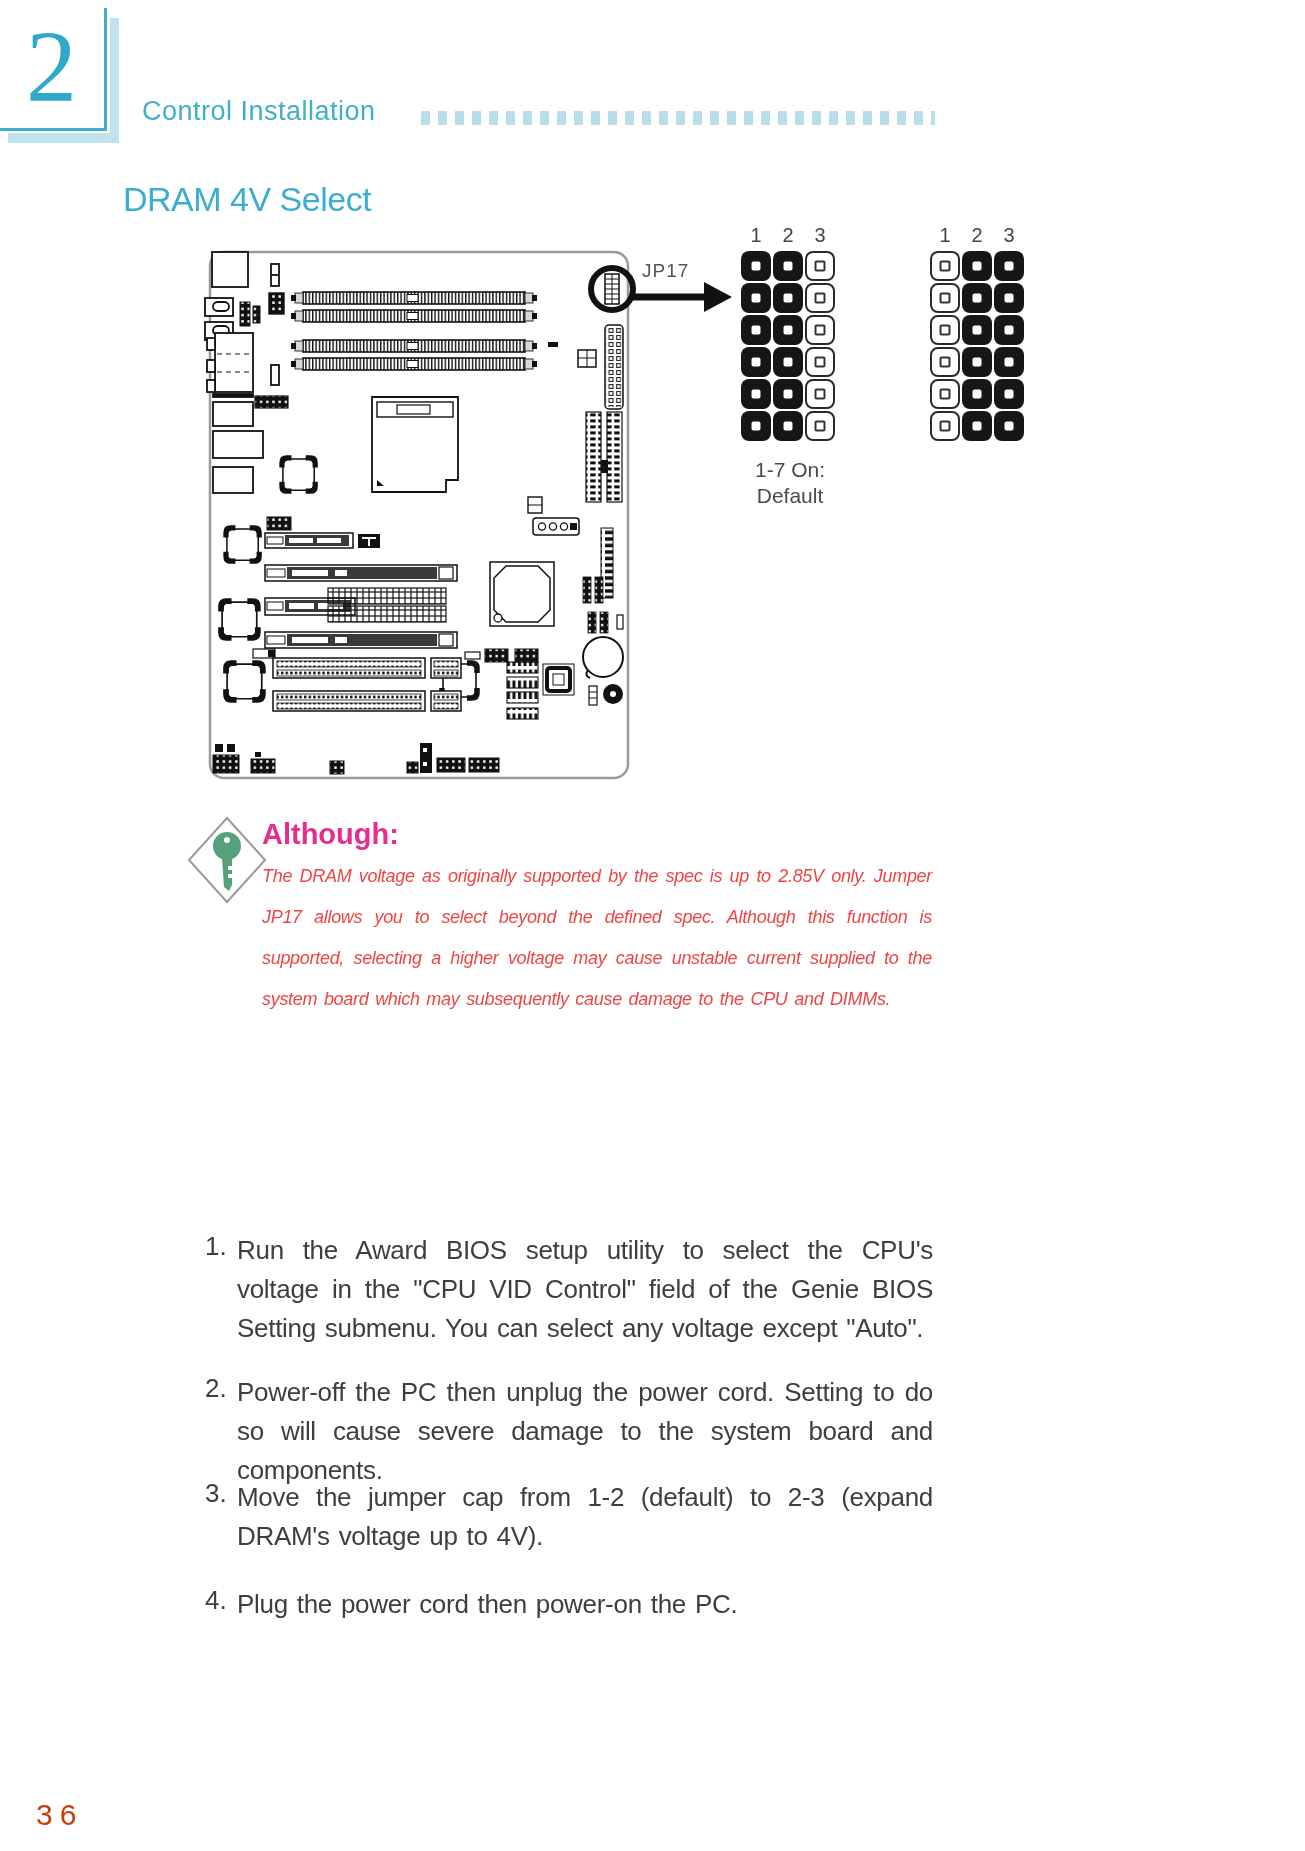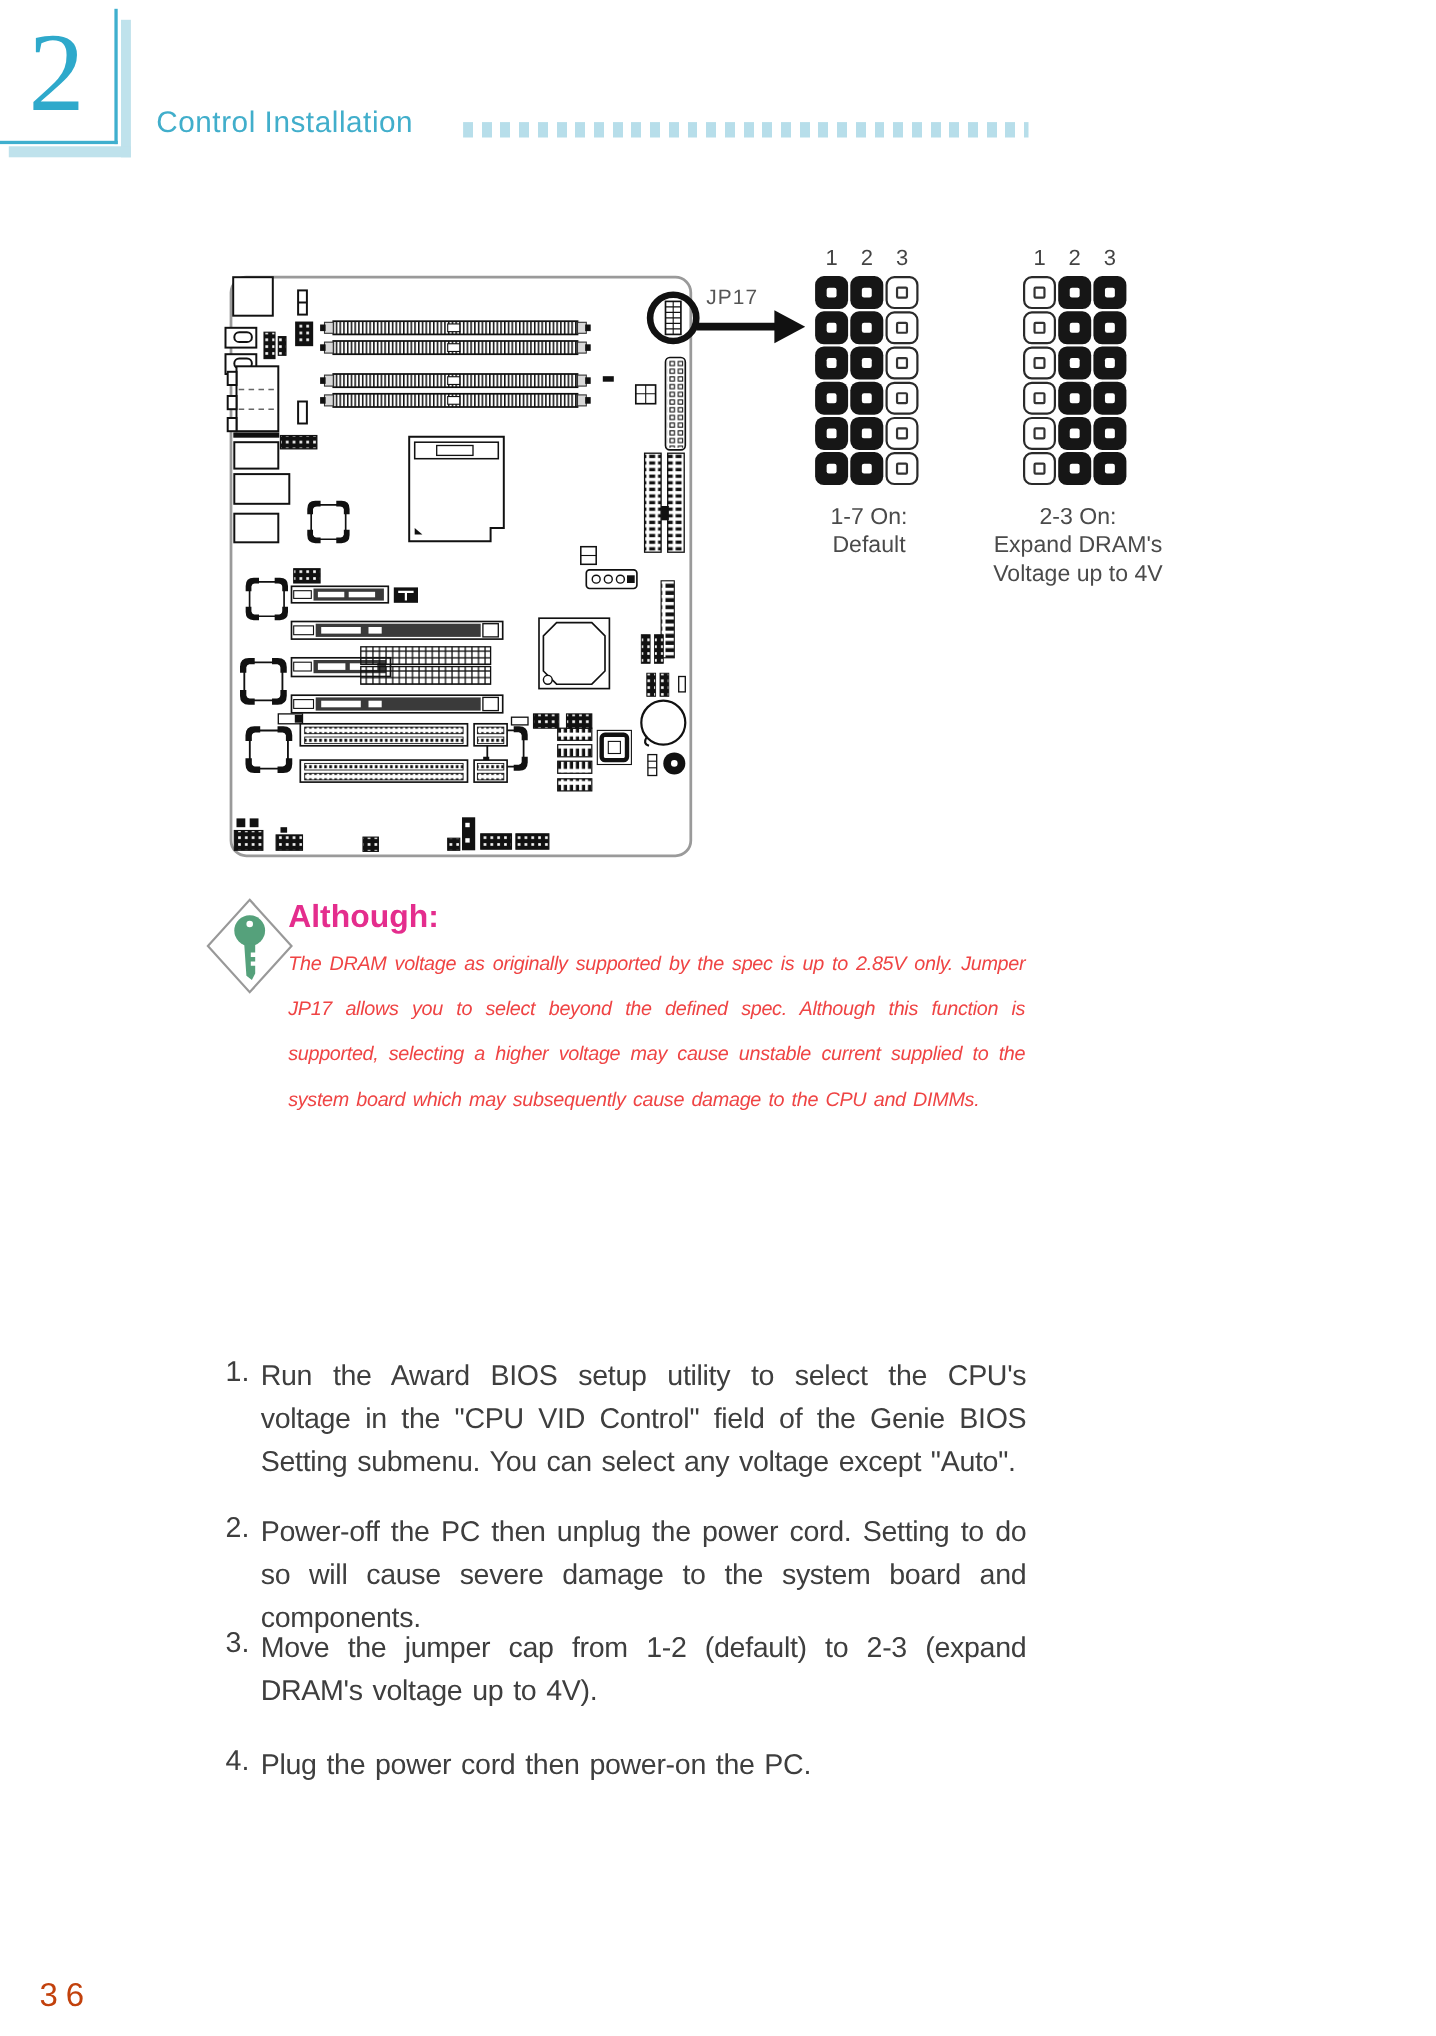--- a/index.html
+++ b/index.html
@@ -62,20 +62,21 @@
 
   <div class="abs badge-shadow" style="left:110px;top:18px;width:9px;height:125px;"></div>
   <div class="abs badge-shadow" style="left:8px;top:133px;width:111px;height:10px;"></div>
   <div class="abs badge-line" style="left:104px;top:8px;width:3px;height:123px;"></div>
   <div class="abs badge-line" style="left:0;top:128px;width:107px;height:3px;"></div>
   <div class="abs chapter-num" style="left:26px;top:16px;">2</div>
 
   <div class="abs chapter-title" style="left:142px;top:96px;">Control Installation</div>
   <div class="abs dot-strip" style="left:421px;top:111px;width:514px;height:14px;"></div>
 
+  <div class="abs section-title" style="left:123px;top:180px;">DRAM 4V Select</div>
 
   <svg class="abs" style="left:165px;top:250px;" width="575" height="530" viewBox="0 0 575 530">
     <defs>
       <pattern id="hatch" width="3.4" height="14" patternUnits="userSpaceOnUse">
         <rect width="1.4" height="14" fill="#111"></rect>
       </pattern>
       <pattern id="pinsW" width="6.2" height="6.2" patternUnits="userSpaceOnUse">
         <rect width="6.2" height="6.2" fill="#111"></rect>
         <rect x="1.9" y="1.9" width="2.4" height="2.4" fill="#fff"></rect>
       </pattern>
@@ -445,25 +446,20 @@
         <div class="pin pin-on">
           <span class="hole"></span>
         </div>
       </div>
     </div>
 
   <div class="abs jumper-caption" style="left:705px;top:457px;width:170px;">
     <div>1-7 On:</div>
     <div>Default</div>
   </div>
-  <div class="abs jumper-caption" style="left:877px;top:457px;width:206px;">
-    <div>2-3 On:</div>
-    <div>Expand DRAM's</div>
-    <div>Voltage up to 4V</div>
-  </div>
 
   <svg class="abs" style="left:185px;top:812px;" width="85" height="95" viewBox="0 0 85 95">
     <polygon points="42,6 80,48 42,90 4,48" fill="#ffffff" stroke="#999" stroke-width="2"></polygon>
     <circle cx="42" cy="34" r="14" fill="#55a17b"></circle>
     <circle cx="42" cy="28" r="3" fill="#ffffff"></circle>
     <polygon points="37,46 47,46 47,54 43,54 43,58 47,58 47,62 43,62 43,66 47,66 47,73 44,79 39,75" fill="#55a17b"></polygon>
   </svg>
   <div class="abs attention-heading" style="left:262px;top:818px;">Although:</div>
   <div class="abs attention-body" style="left:262px;top:856px;width:670px;">The DRAM voltage as originally supported by the spec is up to 2.85V only. Jumper JP17 allows you to select beyond the defined spec. Although this function is supported, selecting a higher voltage may cause unstable current supplied to the system board which may subsequently cause damage to the CPU and DIMMs.</div>
 

